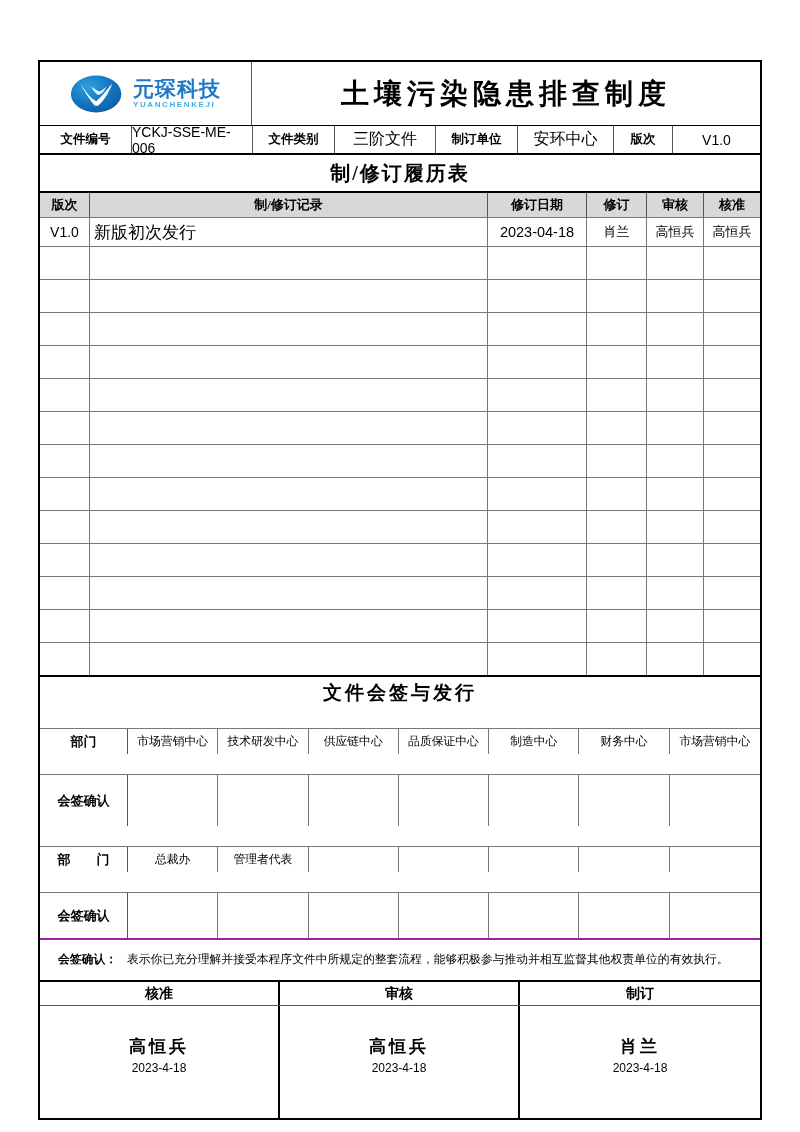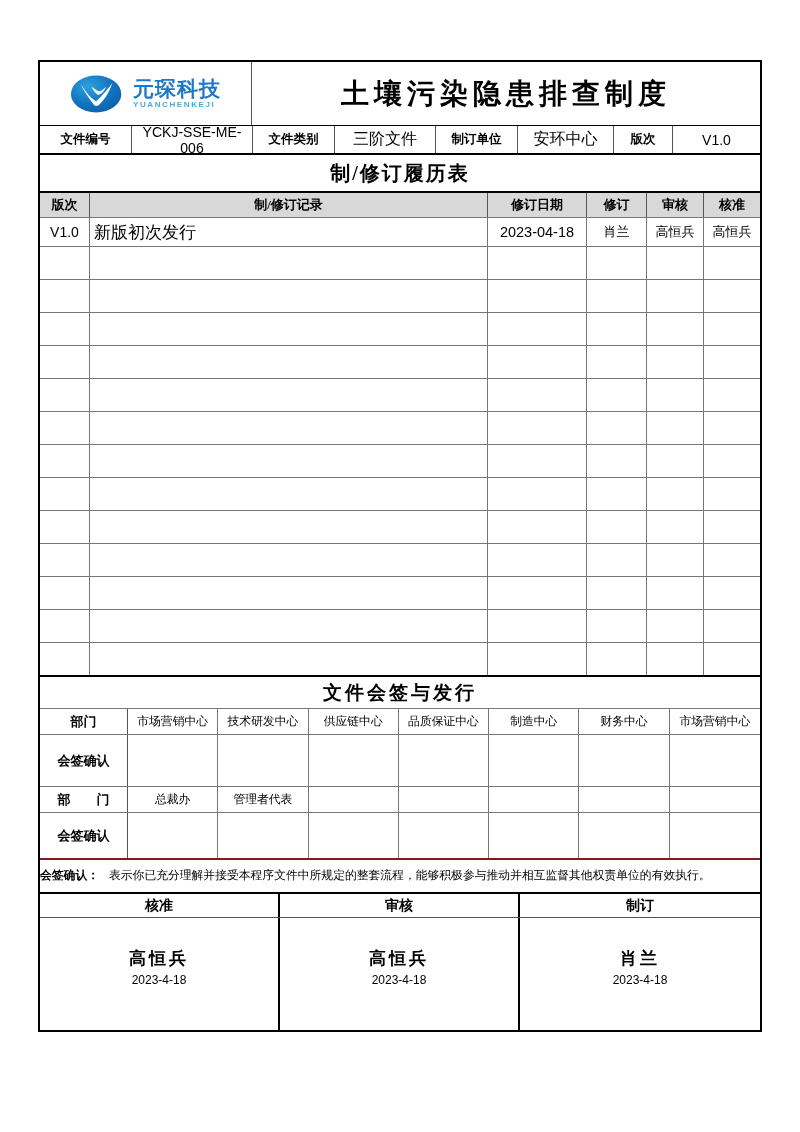--- a/index.html
+++ b/index.html
@@ -1,19 +1,19 @@
 <!DOCTYPE html>
 <html><head>
 <meta charset="utf-8">
 <style>
   * { box-sizing: border-box; margin: 0; padding: 0; }
   html,body { width: 800px; height: 1132px; background: #ffffff; }
   body { font-family: "Liberation Serif", "DejaVu Serif", serif; color: #000; position: relative; }
 
-  .sheet { position: absolute; left: 38px; top: 60px; width: 724px; border: 2px solid #000; background: #fff; text-align: center; }
+  .sheet { position: absolute; left: 38px; top: 60px; width: 724px; border: 2px solid #000; background: #fff; }
 
   
   .hdr { display: grid; grid-template-columns: 212px 1fr; height: 63px; }
   .logo-cell { border-right: 1px solid #555; display: flex; align-items: center; justify-content: center; gap: 9px; }
   .logo-mark { width: 54px; height: 40px; flex: 0 0 auto; }
   .logo-words { display: flex; flex-direction: column; align-items: flex-start; line-height: 1; }
   .logo-cn { font-size: 21px; font-weight: bold; color: #1d78c8; letter-spacing: 1px; font-family: "Liberation Sans", sans-serif; }
   .logo-en { font-size: 8px; font-weight: bold; color: #45aede; letter-spacing: 1.6px; font-family: "Liberation Sans", sans-serif; margin-top: 2px; }
   .title-cell { display: flex; align-items: center; justify-content: center; font-size: 28px; font-weight: bold; letter-spacing: 5px; }
 
@@ -34,30 +34,30 @@
   .rev-header > div { font-weight: bold; font-size: 13px; border-right: 1px solid #555; }
   .rev-data { height: 29px; }
   .rev-empty { height: 33px; }
   .c-version { font-family: "Liberation Sans", sans-serif; font-size: 14px; }
   .c-record { justify-content: flex-start !important; padding-left: 4px; font-size: 17px; }
   .c-date { font-family: "Liberation Sans", sans-serif; font-size: 14.5px; }
   .c-name { font-size: 13px; }
 
   
   .so-title { border-top: 2px solid #000; height: 33px; display: flex; align-items: center; justify-content: center; font-size: 19px; font-weight: bold; letter-spacing: 3px; }
-  .drow { display: grid; grid-template-columns: 88px repeat(7, 1fr); border-top: 1px solid #777; }
+  .drow { display: grid; grid-template-columns: 88px repeat(7, 1fr); border-top: 1px solid #777; margin-top: 20px; }
   .drow > div { border-right: 1px solid #777; display: flex; align-items: center; justify-content: center; overflow: hidden; }
   .drow > div:last-child { border-right: none; }
   .drow .dlab { font-weight: bold; font-size: 13px; border-right: 1px solid #555; }
   .dept-row { height: 26px; }
   .dept-row .dcell { font-size: 11.8px; }
   .confirm-row-1 { height: 52px; }
   .confirm-row-2 { height: 46px; }
 
-  .note-row { border-top: 2px solid #7f1d1d; height: 34px; display: flex; align-items: center; }
+  .note-row { border-top: 2px solid #a21caf; height: 42px; display: flex; align-items: center; padding-left: 18px; }
   .note-lab { font-weight: bold; font-size: 11.8px; white-space: nowrap; }
   .note-txt { font-size: 11.8px; white-space: nowrap; margin-left: 10px; }
 
   
   .appr-hdr { border-top: 2px solid #000; display: grid; grid-template-columns: 1fr 1fr 1fr; height: 25px; }
   .appr-hdr > div { border-right: 2px solid #000; display: flex; align-items: center; justify-content: center; font-weight: bold; font-size: 14px; }
   .appr-hdr > div:last-child { border-right: none; }
   .appr-body { display: grid; grid-template-columns: 1fr 1fr 1fr; border-top: 1px solid #555; }
   .appr-body > div { border-right: 2px solid #000; height: 112px; display: flex; flex-direction: column; align-items: center; justify-content: center; gap: 3px; padding-bottom: 14px; }
   .appr-body > div:last-child { border-right: none; }

